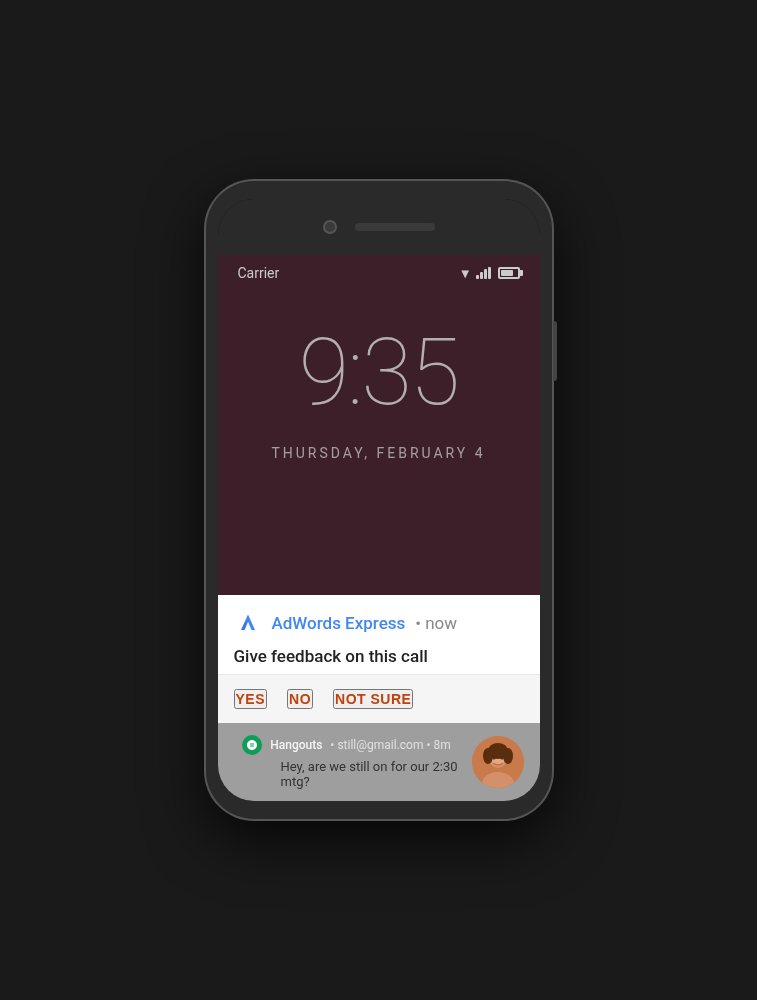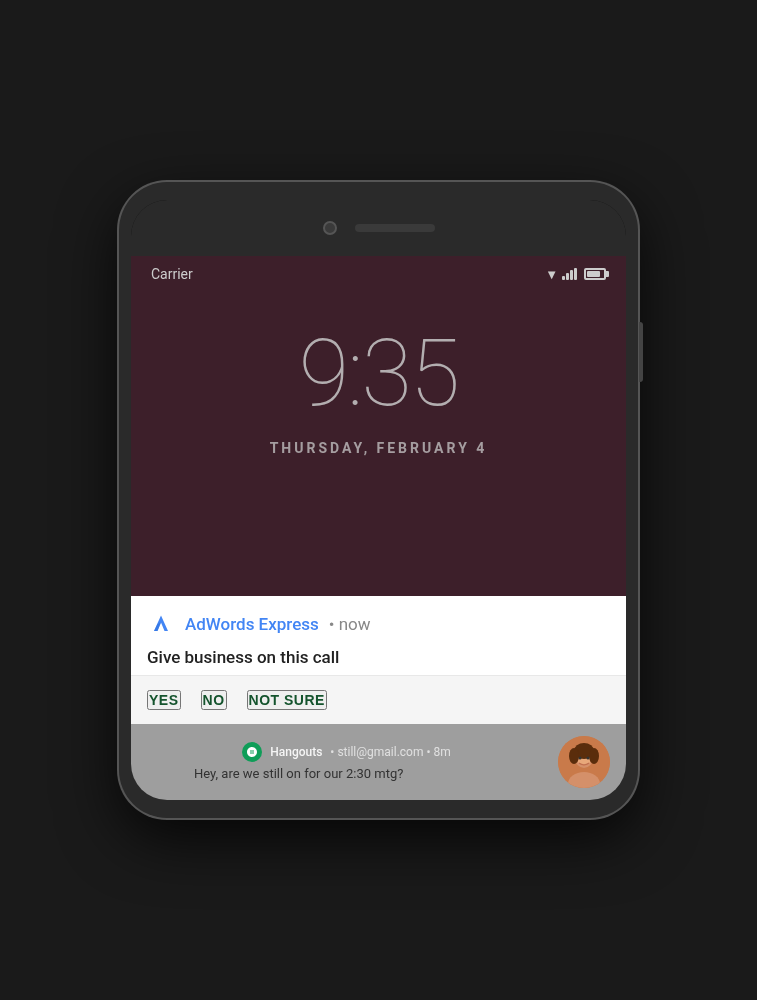--- a/index.html
+++ b/index.html
@@ -6,21 +6,21 @@
     body {
       background: #1a1a1a;
       display: flex;
       justify-content: center;
       align-items: center;
       min-height: 100vh;
       font-family: 'Roboto', Arial, sans-serif;
     }
 
     .phone-outer {
-      width: 519px;
+      width: 346px;
       background: #2a2a2a;
       border-radius: 48px;
       padding: 18px 12px;
       box-shadow: 0 0 0 2px #555, 0 20px 60px rgba(0,0,0,0.8);
       position: relative;
     }
 
     
     .phone-outer::before {
       content: '';
@@ -146,24 +146,24 @@
     .clock-time {
       font-size: 92px;
       font-weight: 100;
       color: rgba(200,200,200,0.85);
       letter-spacing: -2px;
       line-height: 1;
     }
 
     .clock-date {
       font-size: 14px;
-      font-weight: 700;
+      font-weight: 400;
       color: rgba(200,200,200,0.75);
       letter-spacing: 3px;
-      margin-top: 20px;
+      margin-top: 26px;
     }
 
     
     .notification-card {
       background: #fff;
       margin: 0;
       padding: 0;
     }
 
     .notif-header {
@@ -210,21 +210,21 @@
       border-top: 1px solid #e8e8e8;
       display: flex;
       align-items: center;
       padding: 14px 16px;
       gap: 20px;
     }
 
     .action-btn {
       font-size: 14px;
       font-weight: 700;
-      color: #14532d;
+      color: #c2410c;
       letter-spacing: 0.5px;
       cursor: pointer;
       text-transform: uppercase;
       text-align: right;
     }
 
     
     .notification-card-2 {
       background: #9e9e9e;
       padding: 12px 16px;
@@ -338,21 +338,21 @@
     <div class="notification-card">
       <div class="notif-header">
 
         <svg class="adwords-logo" viewBox="0 0 40 40" xmlns="http://www.w3.org/2000/svg">
           <path d="M10 30 L20 8 L30 30 L25 30 L20 18 L15 30 Z" fill="#4285f4"></path>
           <path d="M10 30 L15 30 L20 18 L15 20 Z" fill="#2a6dd9" opacity="0.5"></path>
         </svg>
         <span class="notif-app-name">AdWords Express</span>
         <span class="notif-time">• <span>now</span></span>
       </div>
-      <div class="notif-title">Give business on this call</div>
+      <div class="notif-title">Give feedback on this call</div>
       <div class="notif-actions">
         <button class="action-btn">YES</button>
         <button class="action-btn">NO</button>
         <button class="action-btn">NOT SURE</button>
       </div>
     </div>
 
     <div class="notification-card-2">
       <div class="notif2-content">
         <div class="notif2-header">

